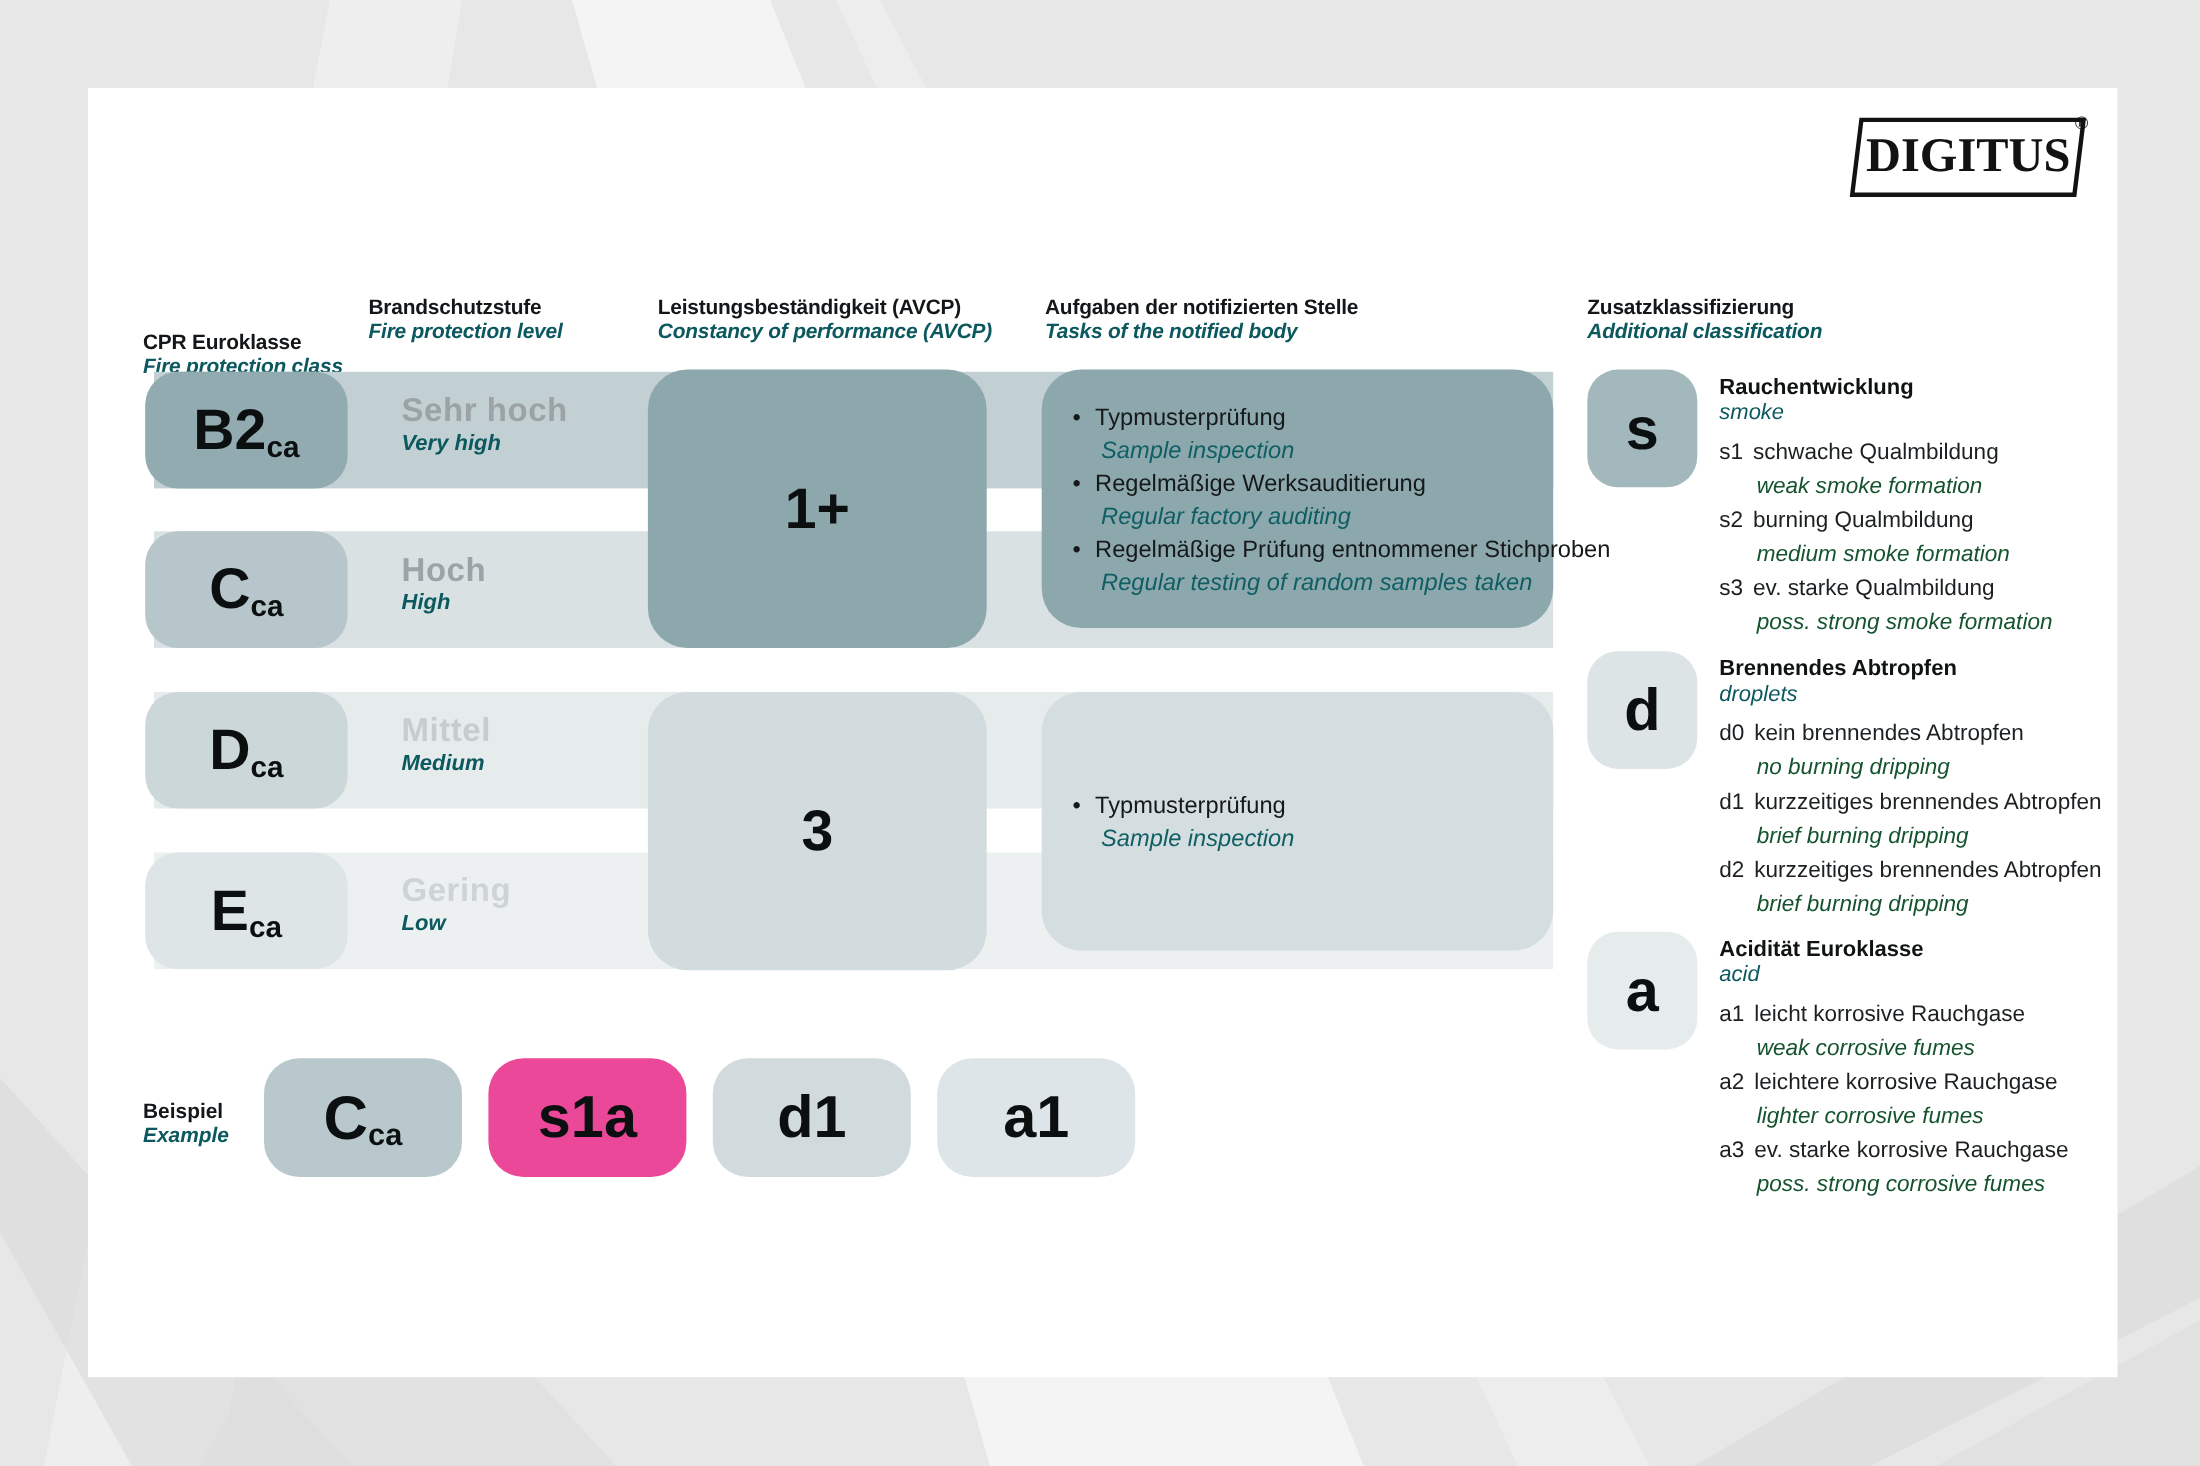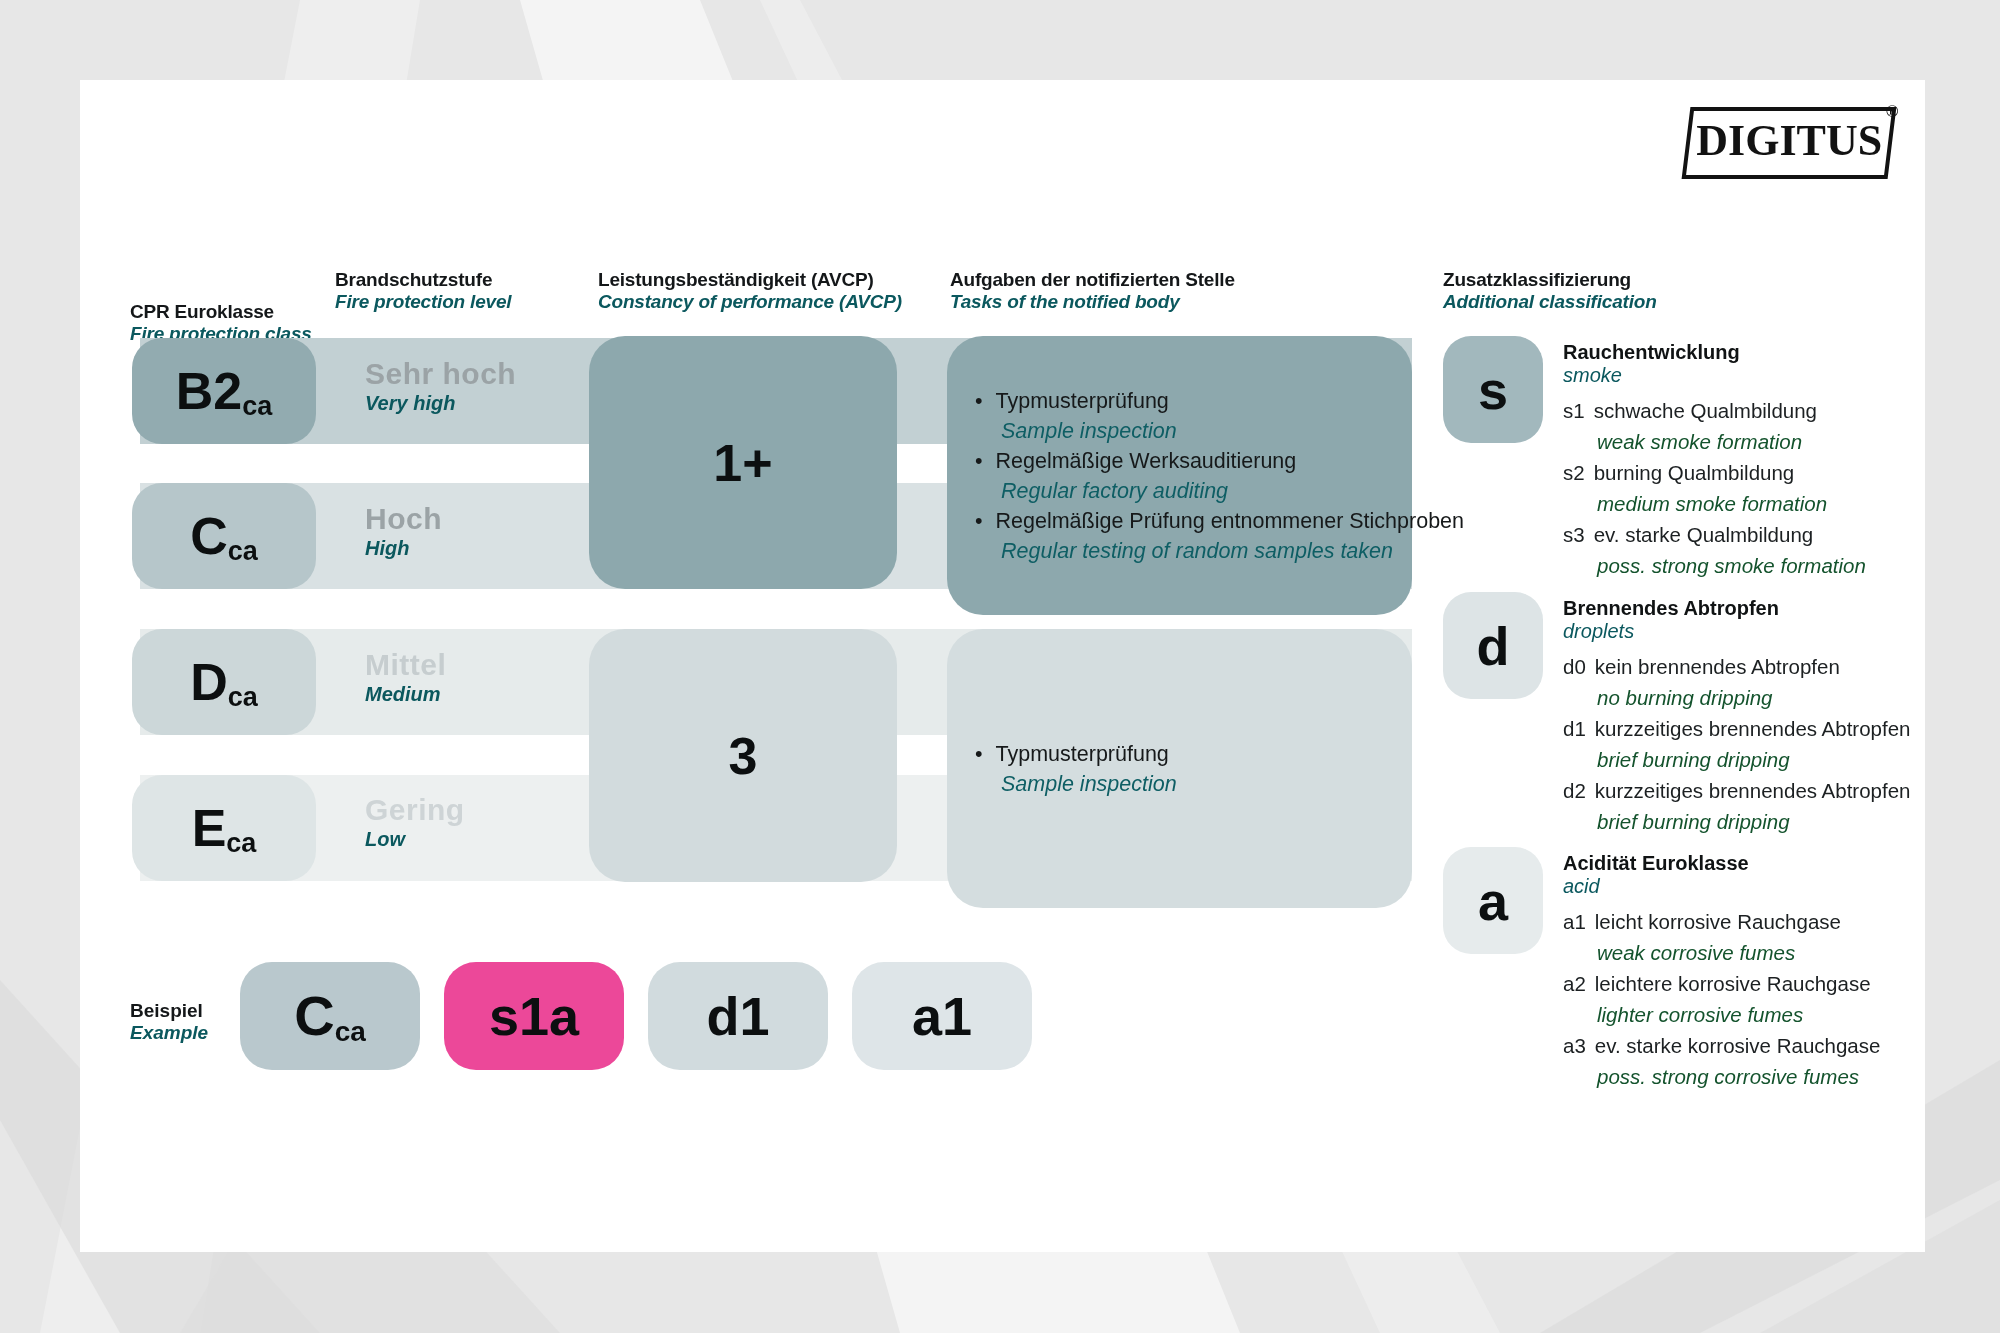--- a/index.html
+++ b/index.html
@@ -42,21 +42,21 @@
   .level.r1 .level-de,.level.r2 .level-de{color:#9ba3a6;}
   .level.r3 .level-de{color:#c6cdcf;} .level.r4 .level-de{color:#ced4d6;}
   .level-en{font-size:20px;font-weight:bold;font-style:italic;color:#0b585e;line-height:26px;}
 
   
   .avcp{position:absolute;left:589px;width:308px;height:253px;border-radius:36px;display:flex;align-items:center;justify-content:center;font-size:52px;font-weight:bold;color:#0c0f10;}
   .avcp.b1{top:336px;background:#8da8ad;}
   .avcp.b2{top:629px;background:#d2dbdd;}
 
   
-  .tasks{position:absolute;left:947px;width:465px;height:279px;border-radius:36px;display:flex;flex-direction:column;justify-content:center;padding:0 0 0 28px;box-sizing:border-box;}
+  .tasks{position:absolute;left:947px;width:465px;height:235px;border-radius:36px;display:flex;flex-direction:column;justify-content:center;padding:0 0 0 28px;box-sizing:border-box;}
   .tasks.b1{top:336px;background:#8da8ad;}
   .tasks.b2{top:629px;background:#d4dddf;}
   .t-de{font-size:21.5px;line-height:30px;color:#16191a;white-space:nowrap;}
   .t-de::before{content:"•";margin-right:13px;}
   .t-en{font-size:21.5px;line-height:30px;font-style:italic;color:#0e5e64;padding-left:26px;white-space:nowrap;}
 
   
   .addsec{position:absolute;left:1443px;display:flex;align-items:flex-start;}
   .addsec.s1{top:336px;} .addsec.s2{top:592px;} .addsec.s3{top:847px;}
   .add-badge{width:100px;height:107px;border-radius:28px;display:flex;align-items:center;justify-content:center;font-size:54px;font-weight:bold;color:#0c0f10;flex:none;}

